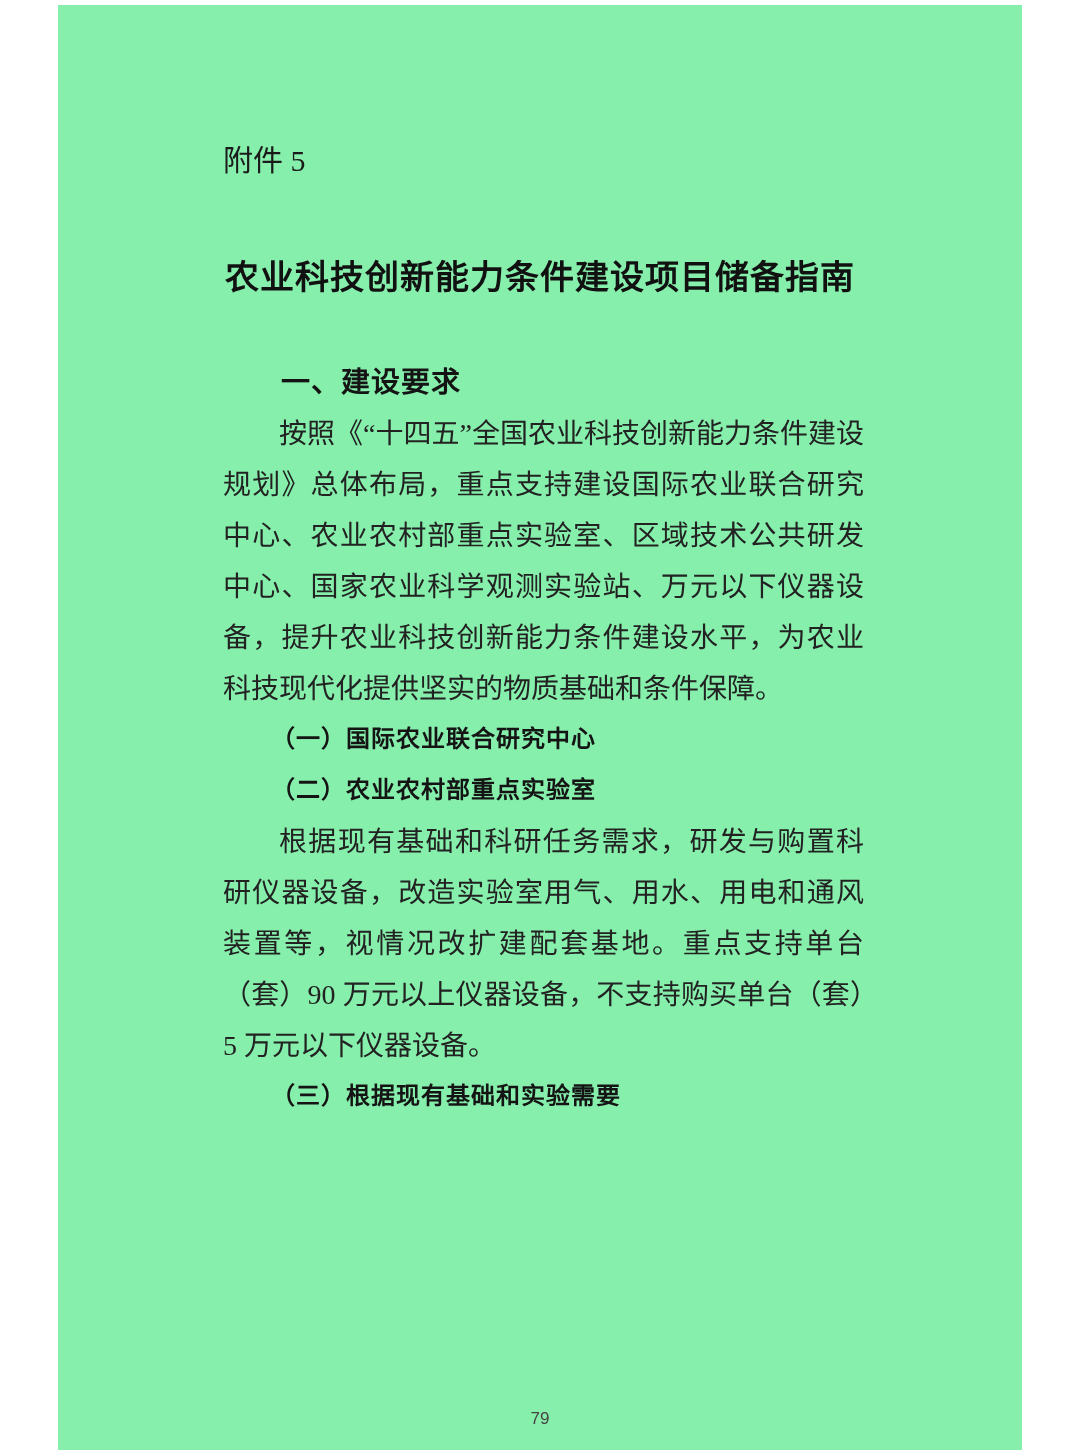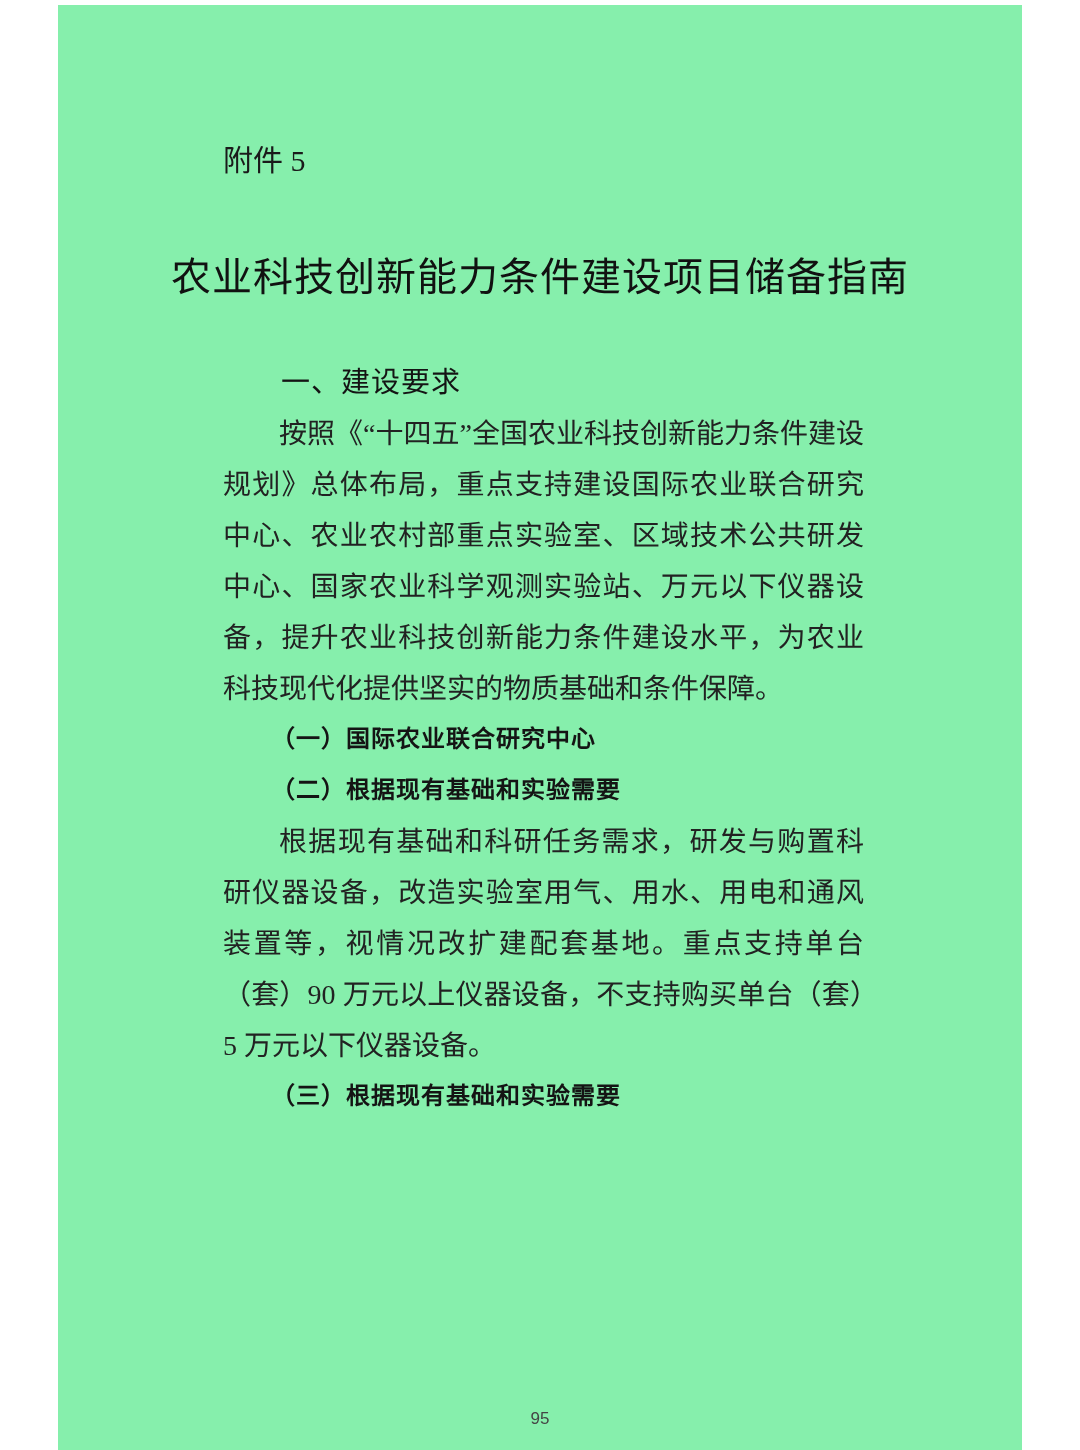--- a/index.html
+++ b/index.html
@@ -23,32 +23,32 @@
     padding-left: 165px;
     font-family: "Liberation Serif", "DejaVu Serif", serif;
     font-size: 30px;
     line-height: 52px;
     color: #1a1a1a;
   }
   .doc-title {
     margin: 68px 60px 0 60px;
     text-align: center;
     font-family: "Liberation Sans", "DejaVu Sans", sans-serif;
-    font-weight: normal;
-    font-size: 40px;
+    font-weight: bold;
+    font-size: 34px;
     line-height: 44px;
     letter-spacing: 1px;
     color: #111111;
   }
   .content {
     margin: 58px 158px 0 165px;
   }
   .content .h1 {
     font-family: "Liberation Sans", "DejaVu Sans", sans-serif;
-    font-weight: normal;
+    font-weight: bold;
     font-size: 29px;
     line-height: 51px;
     text-indent: 2em;
     letter-spacing: 1px;
     color: #141414;
   }
   .content .h2 {
     font-family: "Liberation Serif", "DejaVu Serif", serif;
     font-weight: bold;
     font-size: 24px;
@@ -90,23 +90,23 @@
   <div class="content">
 
     <div class="h1">一、建设要求</div>
 
     <p class="body-para">按照《“十四五”全国农业科技创新能力条件建设规划》总体布局，重点支持建设国际农业联合研究中心、农业农村部重点实验室、区域技术公共研发中心、国家农业科学观测实验站、万元以下仪器设备，提升农业科技创新能力条件建设水平，为农业科技现代化提供坚实的物质基础和条件保障。</p>
 
 
     <div class="h2">（一）国际农业联合研究中心</div>
 
 
-    <div class="h2">（二）根据现有基础和实验需要</div>
+    <div class="h2">（二）农业农村部重点实验室</div>
 
     <p class="body-para">根据现有基础和科研任务需求，研发与购置科研仪器设备，改造实验室用气、用水、用电和通风装置等，视情况改扩建配套基地。重点支持单台（套）90 万元以上仪器设备，不支持购买单台（套）5 万元以下仪器设备。</p>
 
     <div class="h2">（三）根据现有基础和实验需要</div>
 
   </div>
 
-  <div class="footer">95</div>
+  <div class="footer">79</div>
 
 </div>
 
 </body></html>

